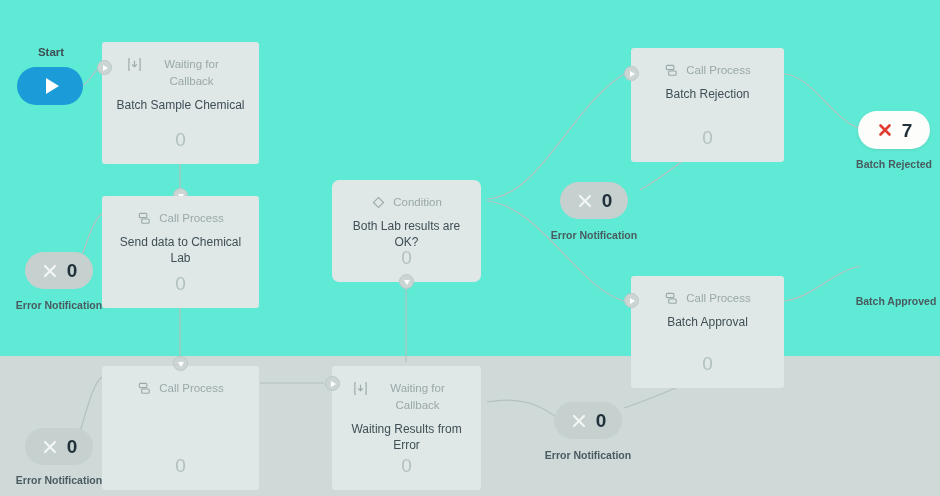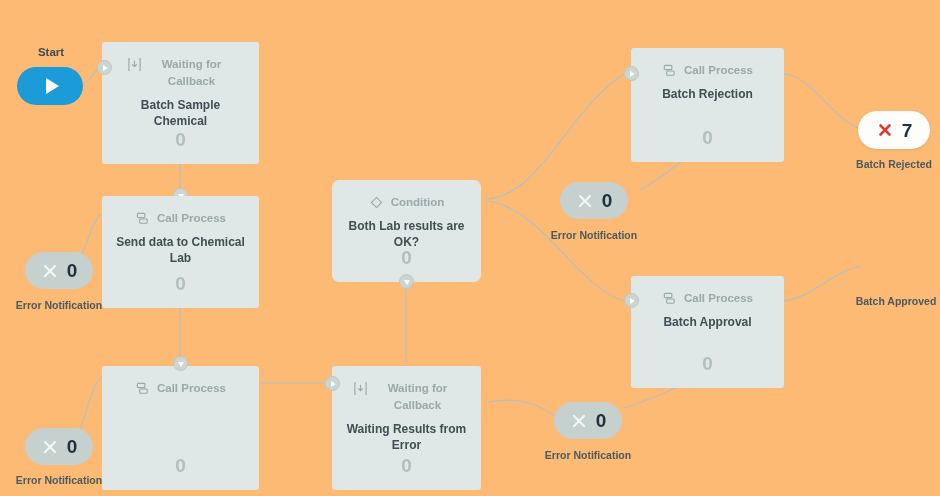--- a/index.html
+++ b/index.html
@@ -9,40 +9,39 @@
   body {
     width: 940px;
     height: 496px;
     background: #ced9d8;
     font-family: "Liberation Sans", sans-serif;
     overflow: hidden;
   }
   #canvas {
     position: relative;
     width: 940px;
-    height: 496px;
-    background: #fdba74;
+    height: 356px;
+    background: #5eead4;
   }
   #edge-layer {
     position: absolute;
     left: 0;
     top: 0;
     width: 940px;
     height: 496px;
     pointer-events: none;
   }
 
   
   .node {
     position: absolute;
     background: #dfe7e7;
     border-radius: 3px;
     box-sizing: border-box;
     padding: 0;
-    font-weight: bold;
   }
   .node-head {
     display: flex;
     align-items: flex-start;
     justify-content: center;
     gap: 7px;
     padding-top: 14px;
   }
   .node-head-text {
     font-size: 11.5px;

